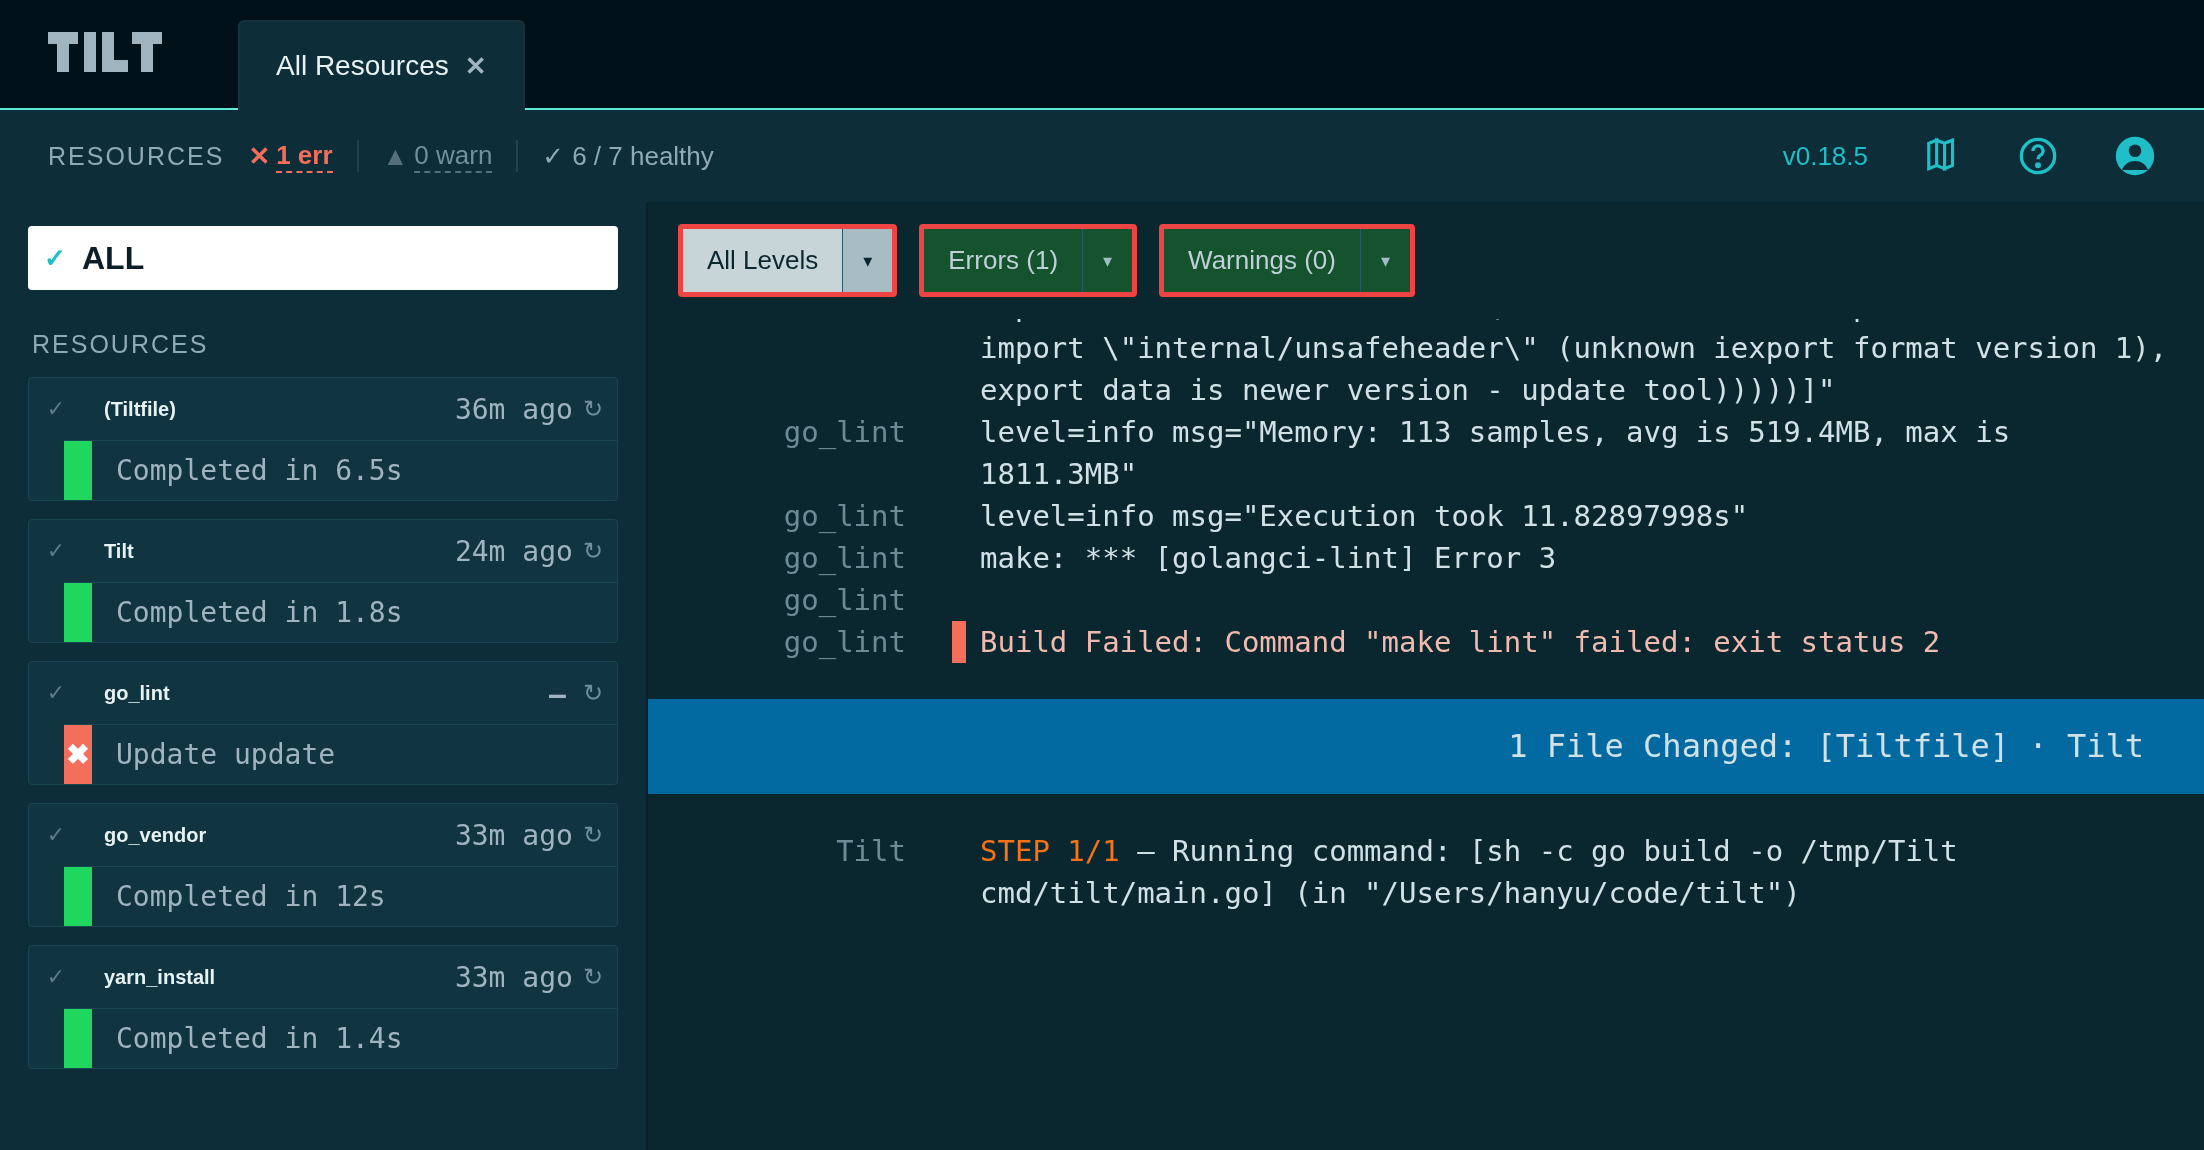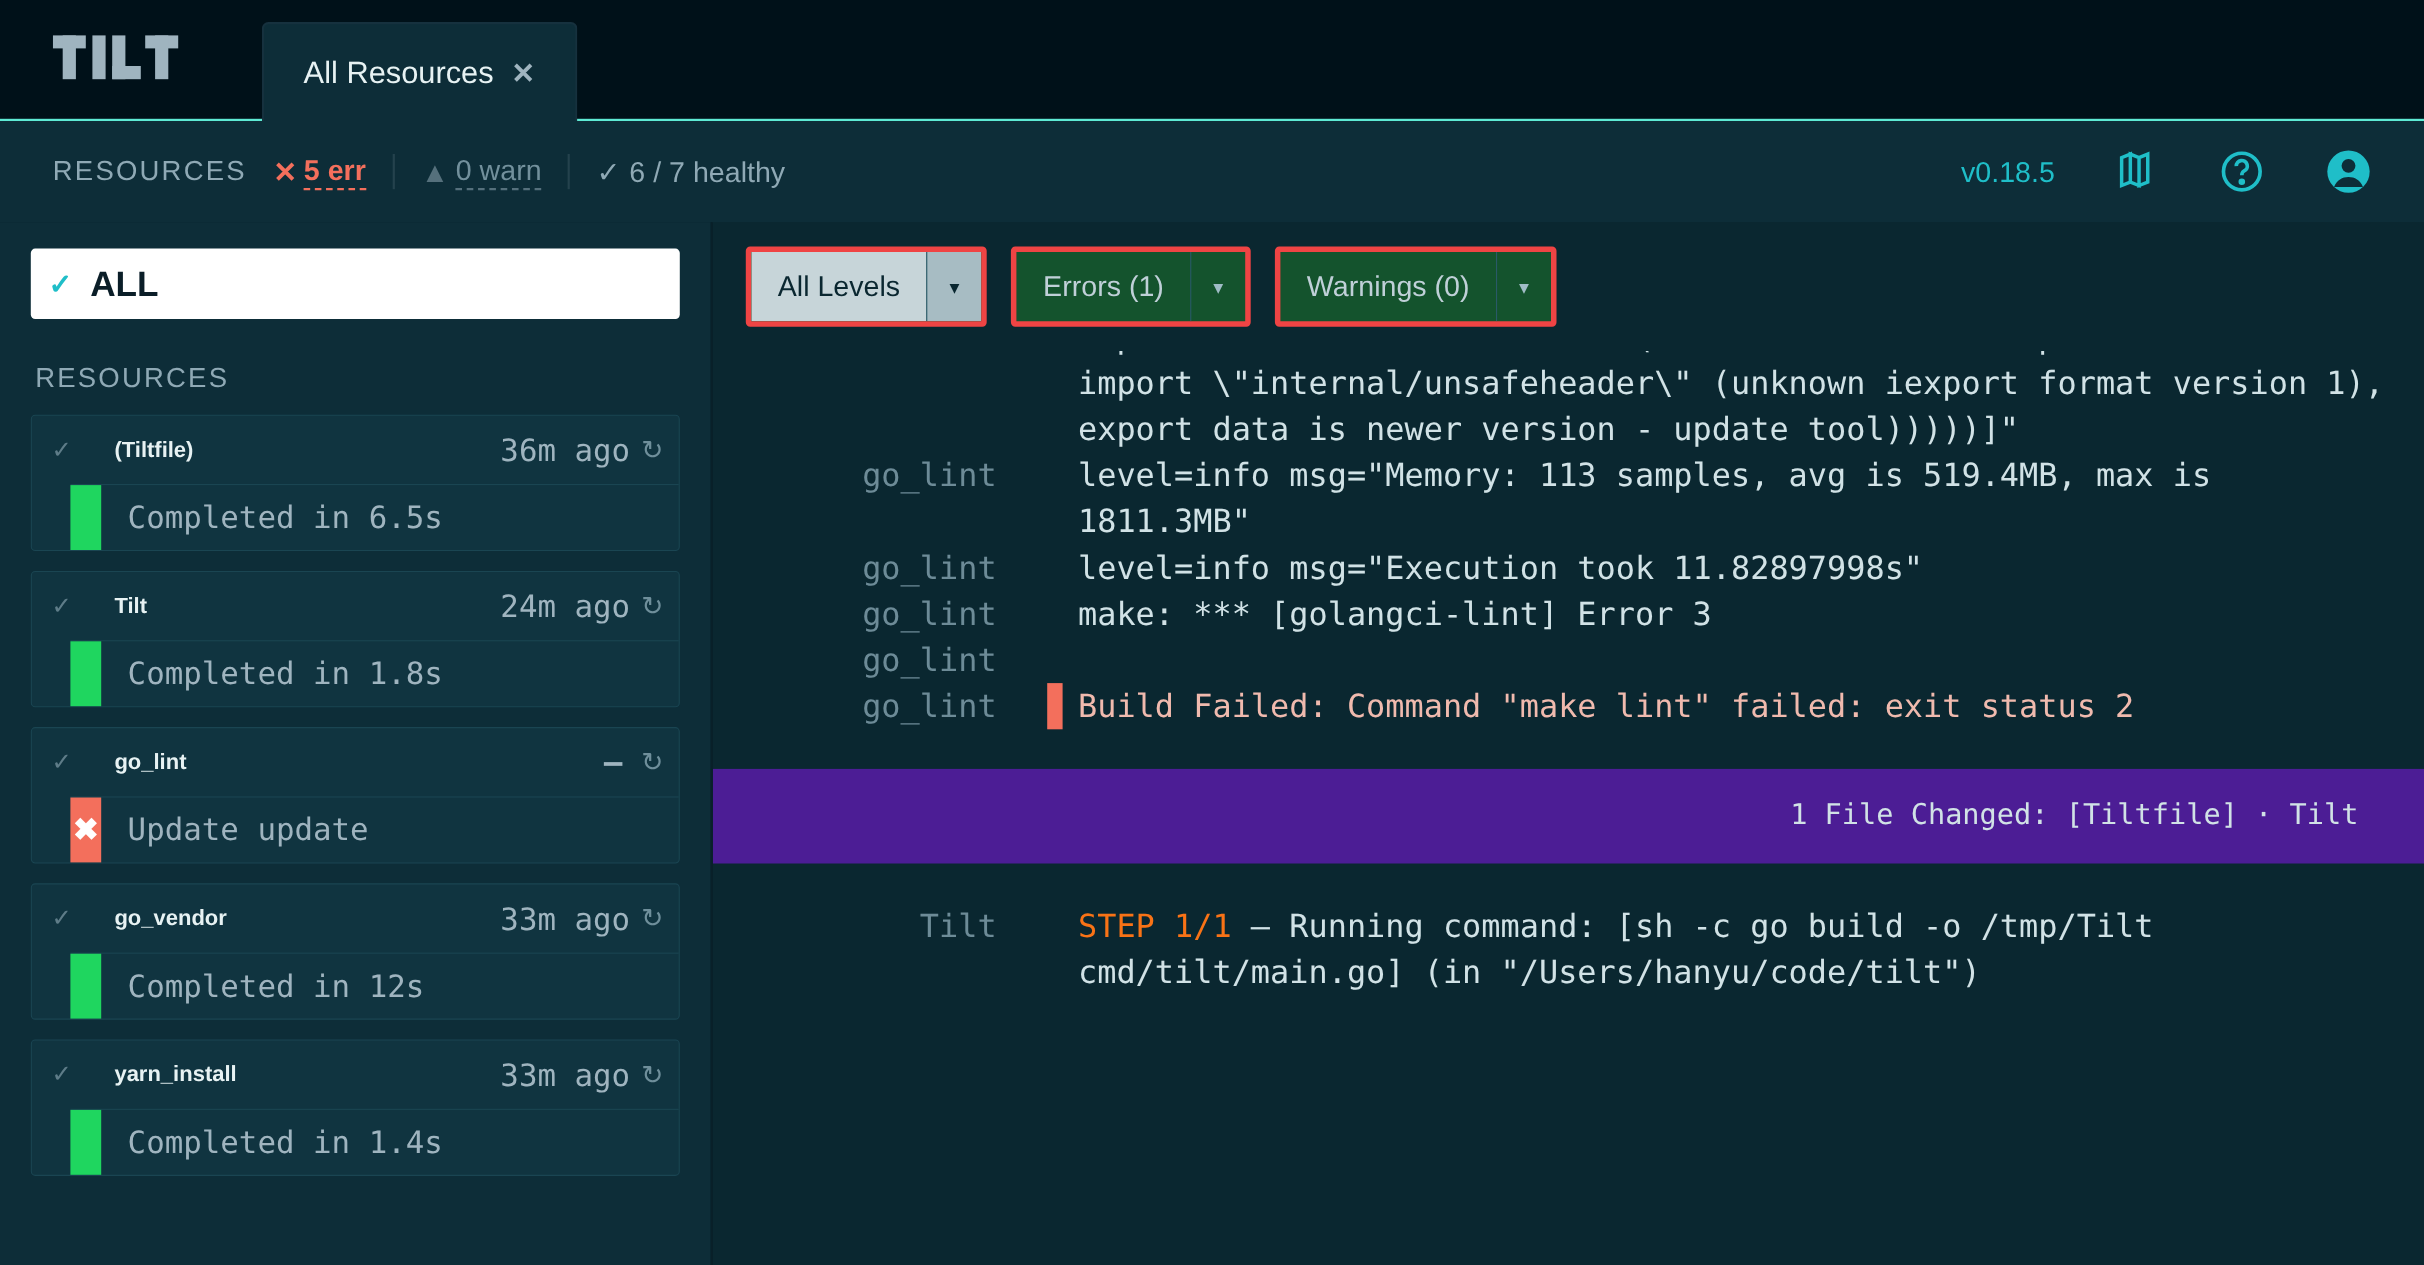--- a/index.html
+++ b/index.html
@@ -138,26 +138,26 @@
   .logs { flex:1; overflow:hidden; font-family:ui-monospace,SFMono-Regular,Menlo,Consolas,monospace; font-size:29px; line-height:1.45; }
   .logline { display:flex; }
   .log-src { width:304px; text-align:right; padding-right:46px; color:#6d8b97;}
   .log-gutter { width:14px; flex-shrink:0; }
   .log-gutter.err { background:#f36f5c; }
   .log-text { flex:1; padding-left:14px; color:#d1e2e6; padding-right:30px;}
   .log-text.err { color:#f0baae; }
   .log-text .step { color:#f97316; }
 
   .logbanner {
-    background:#4c1d95;
+    background:#0369a1;
     color:#d1e2e6;
     text-align:right;
     padding:24px 60px;
     font-family:ui-monospace,Menlo,Consolas,monospace;
-    font-size:26px;
+    font-size:32px;
     margin:36px 0;
   }
 
   svg { display:block; }
 </style>
 </head>
 <body>
 
 <div class="titlebar">
   <div class="logo">
@@ -181,21 +181,21 @@
     <span>All Resources</span>
     <span class="close-x">✕</span>
   </div>
 </div>
 
 <div class="summarybar">
   <div class="summary-left">
     <span class="summary-label">RESOURCES</span>
     <span style="display:flex;align-items:center;gap:6px;">
       <span style="color:#f36f5c;font-weight:900;">✕</span>
-      <span class="summary-err">5  err</span>
+      <span class="summary-err">1  err</span>
     </span>
     <span class="sep"></span>
     <span style="display:flex;align-items:center;gap:6px;">
       <span style="color:#55707c;">▲</span>
       <span class="summary-warn">0  warn</span>
     </span>
     <span class="sep"></span>
     <span style="display:flex;align-items:center;gap:8px;">
       <span style="color:#8fa9b5;">✓</span>
       <span class="summary-healthy">6 / 7 healthy</span>

